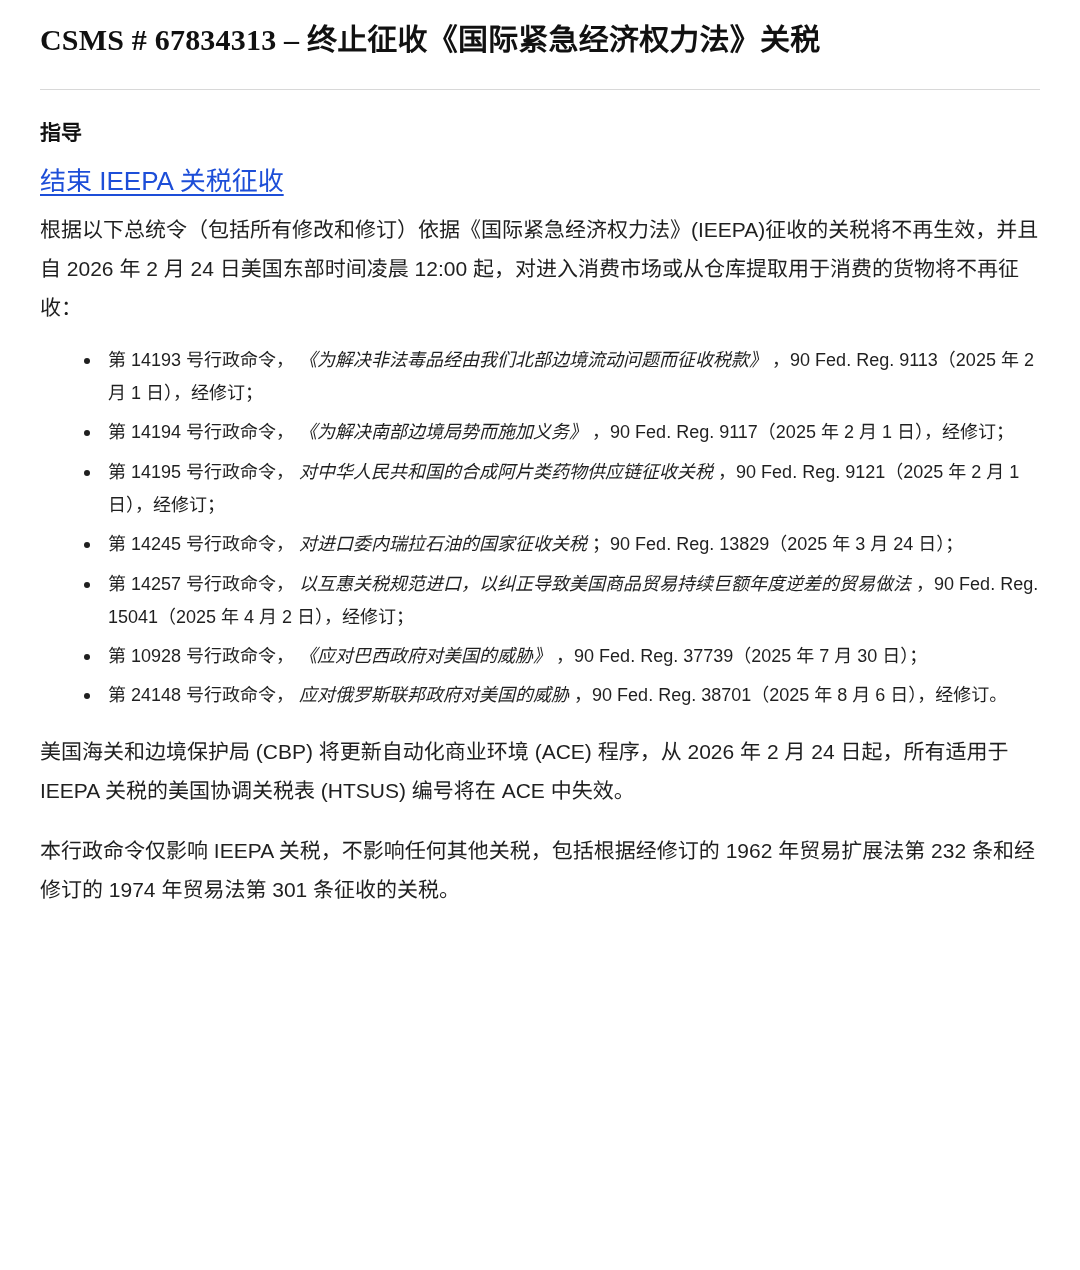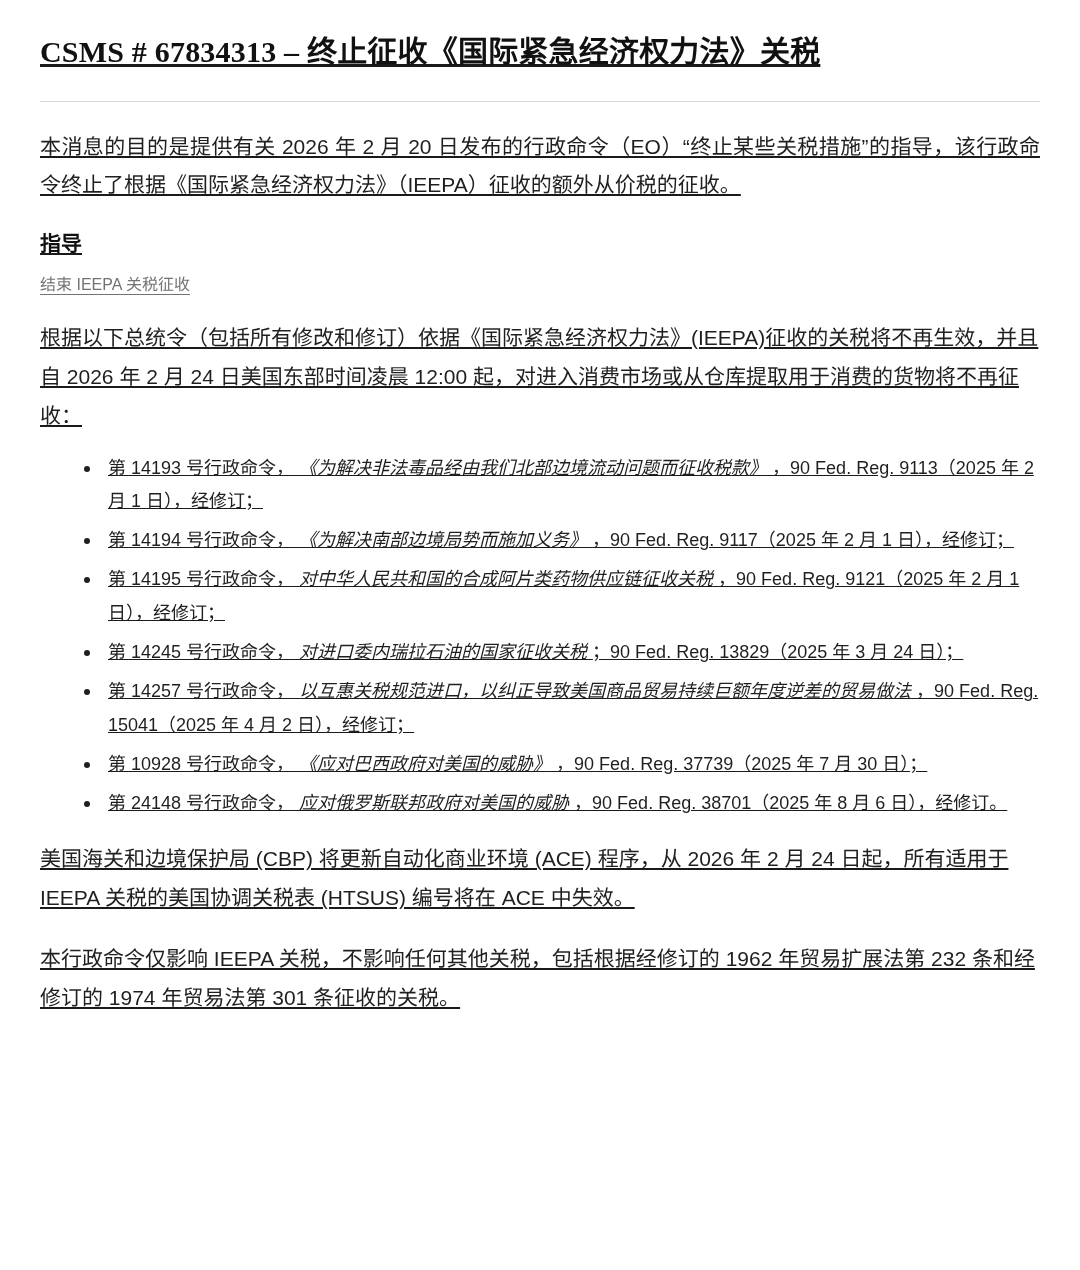--- a/index.html
+++ b/index.html
@@ -10,22 +10,21 @@
   body {
     width: 1080px;
     min-height: 1270px;
     font-family: "Liberation Sans", "DejaVu Sans", sans-serif;
     color: #1a1a1a;
     -webkit-font-smoothing: antialiased;
   }
   .page {
     width: 1080px;
     box-sizing: border-box;
-    padding: 24px 40px 30px 40px;
-    text-decoration: underline;
+    padding: 12px 40px 30px 40px;
   }
   .doc-title {
     font-family: "Liberation Serif", "DejaVu Serif", serif;
     font-size: 30px;
     font-weight: bold;
     line-height: 1.35;
     letter-spacing: 0.2px;
     margin: 8px 0 0 0;
     color: #111111;
   }
@@ -42,24 +41,24 @@
     text-align: justify;
   }
   h2.section-head {
     font-size: 21px;
     font-weight: bold;
     margin: 12px 0 10px 0;
     line-height: 1.6;
     color: #111111;
   }
   .sub-link {
-    font-size: 16px;
+    font-size: 26px;
     line-height: 1.7;
-    margin: 0 0 17px 0;
-    color: #737373;
+    margin: 0 0 4px 0;
+    color: #1d4ed8;
     text-decoration: underline;
     text-underline-offset: 4px;
     display: inline-block;
     cursor: pointer;
   }
   .lead-in {
     font-size: 21px;
     line-height: 1.85;
     margin: 4px 0 14px 0;
     color: #1f1f1f;
@@ -91,21 +90,20 @@
 </style>
 </head>
 <body>
 
 <div class="page">
 
   <h1 class="doc-title">CSMS # 67834313 – 终止征收《国际紧急经济权力法》关税</h1>
 
   <hr class="title-rule">
 
-  <p class="body-text">本消息的目的是提供有关 2026 年 2 月 20 日发布的行政命令（EO）“终止某些关税措施”的指导，该行政命令终止了根据《国际紧急经济权力法》（IEEPA）征收的额外从价税的征收。</p>
 
   <h2 class="section-head">指导</h2>
 
   <div>
     <a class="sub-link">结束 IEEPA 关税征收</a>
   </div>
 
   <p class="lead-in">根据以下总统令（包括所有修改和修订）依据《国际紧急经济权力法》(IEEPA)征收的关税将不再生效，并且自 2026 年 2 月 24 日美国东部时间凌晨 12:00 起，对进入消费市场或从仓库提取用于消费的货物将不再征收：</p>
 
   <ul class="eo-list">

